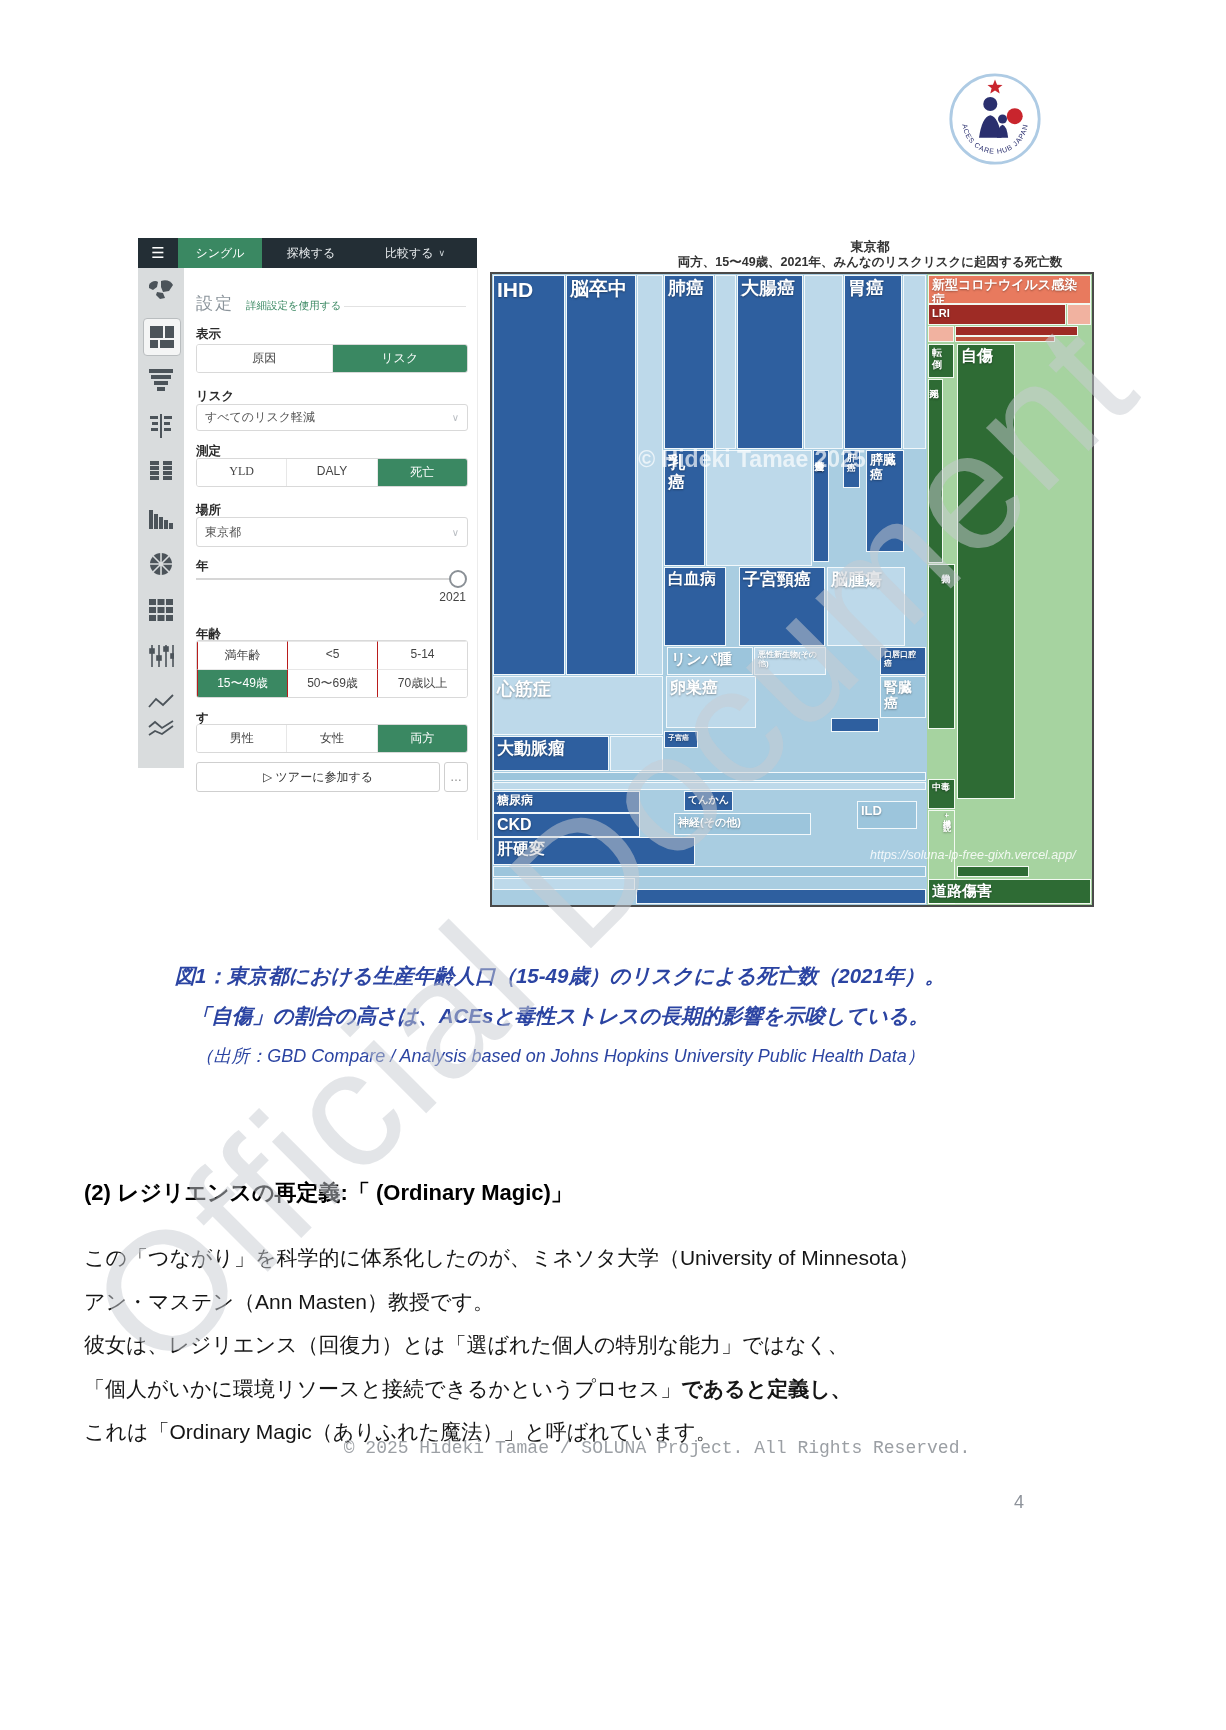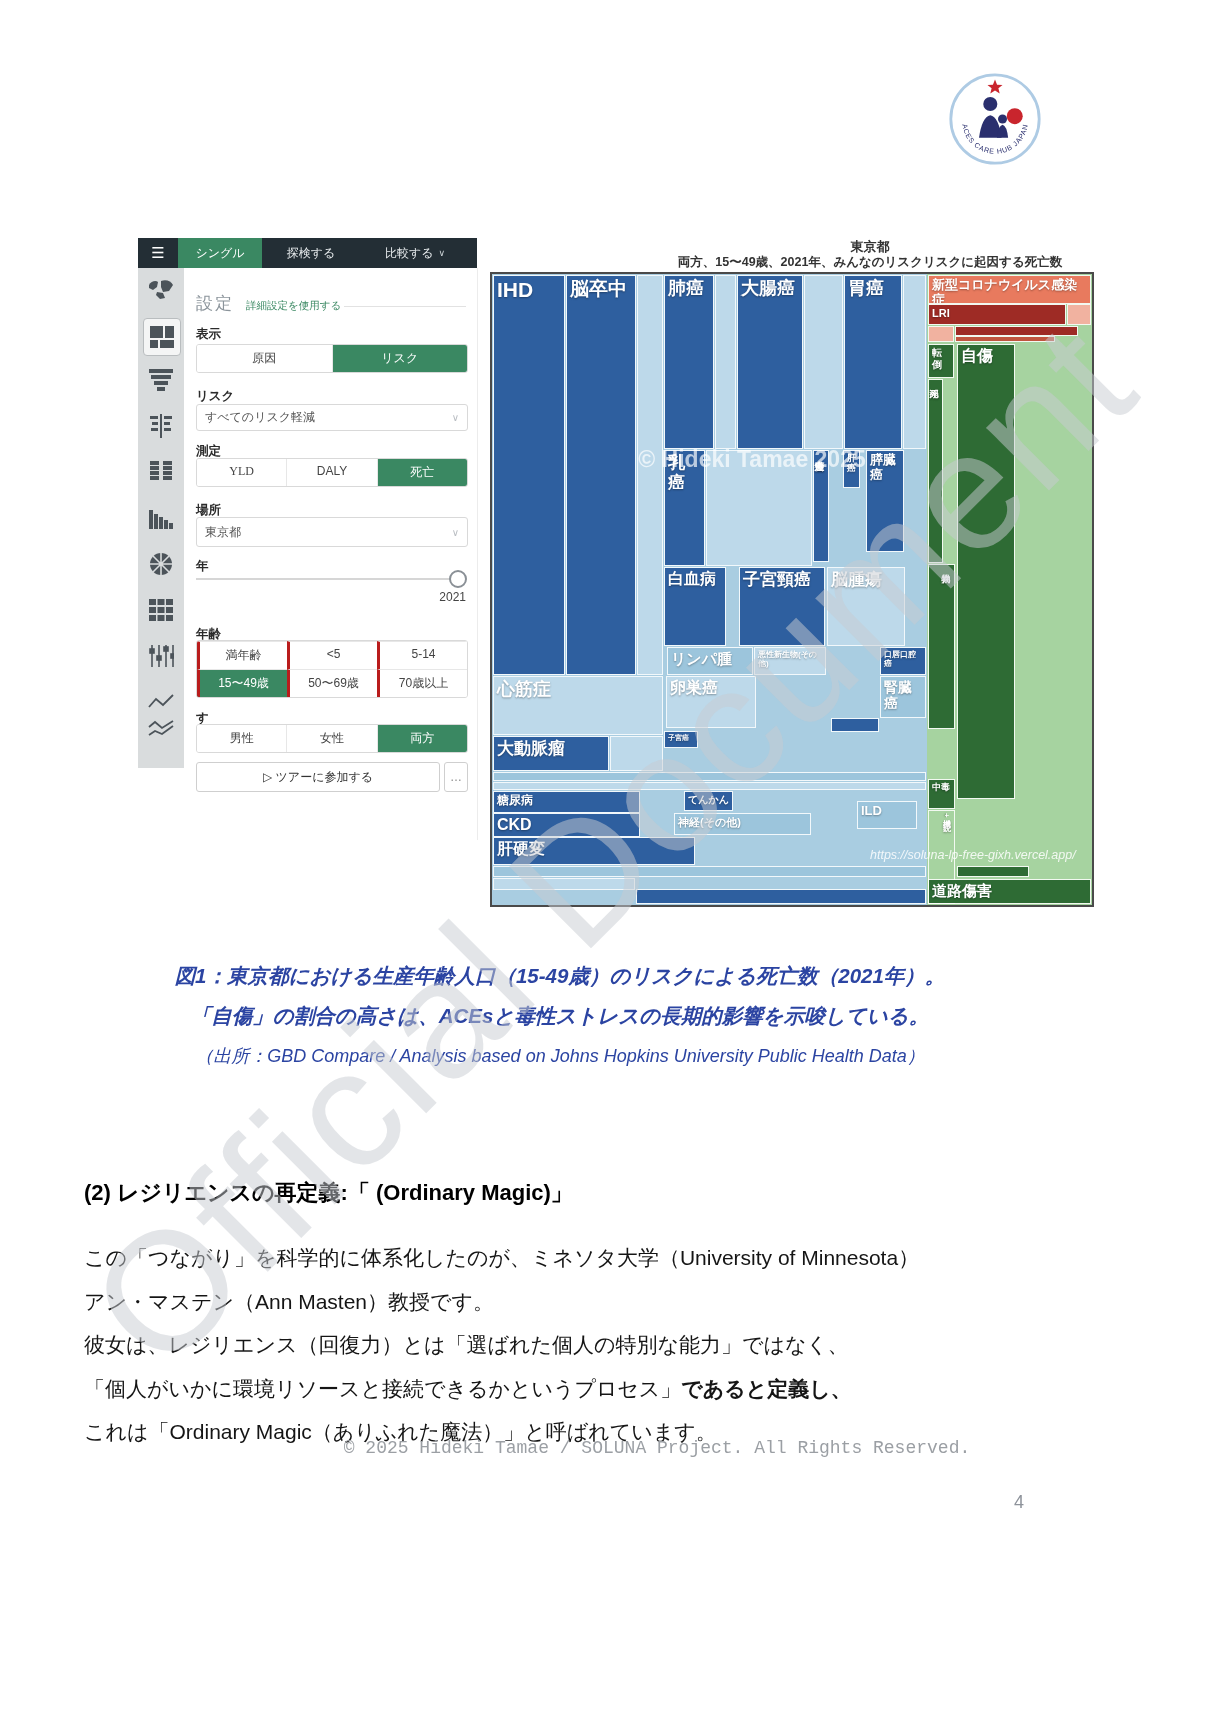--- a/index.html
+++ b/index.html
@@ -36,21 +36,21 @@
   .rail-item.sel{left:5px;width:36px;height:36px;background:#f4f5f5;border:1px solid #b9bdbf;border-radius:4px;}
   .rail-item svg{display:block;}
 
   #panel{left:46px;top:30px;width:293px;height:572px;background:#fff;border-right:1px solid #ececec;}
   .lbl{position:absolute;font-size:12.5px;font-weight:bold;color:#2b2b2b;}
   .seg{position:absolute;display:flex;border:1px solid #d9d9d9;border-radius:3px;overflow:hidden;background:#fff;}
   .seg>div{flex:1;text-align:center;padding:5px 0;font-size:12px;color:#444;background:#fff;border-left:1px solid #e7e7e7;cursor:pointer;}
   .seg>div:first-child{border-left:none;font-family:Liberation Serif, serif;}
   .seg>div.active{background:#3a8862;color:#fff;}
   .agegrid{position:absolute;border:1px solid #d9d9d9;border-radius:3px;overflow:hidden;display:grid;grid-template-columns:1fr 1fr 1fr;}
-  .agegrid>div{text-align:center;padding:5px 0;font-size:12px;color:#444;background:#fff;border-left:3px solid #b91c1c;border-top:1px solid #e7e7e7;cursor:pointer;}
+  .agegrid>div{text-align:center;padding:5px 0;font-size:12px;color:#444;background:#fff;border-left:1px solid #b91c1c;border-top:1px solid #e7e7e7;cursor:pointer;}
   .agegrid>div.active{background:#3a8862;color:#fff;}
   .select{position:absolute;border:1px solid #d9d9d9;border-radius:3px;font-size:12px;color:#555;display:flex;align-items:center;padding:0 8px;justify-content:space-between;background:#fff;}
   .select .chev{color:#b9bdc2;font-size:10px;}
   #settings-title{position:absolute;left:12px;top:24px;font-size:17px;color:#8b949b;letter-spacing:2px;}
   #advanced-link{position:absolute;left:62px;top:31px;font-size:10.5px;color:#3a8862;font-weight:normal;}
   #settings-divider{position:absolute;left:160px;top:38px;width:122px;height:1px;background:#e2e2e2;}
   #year-line{position:absolute;left:12px;top:310px;width:258px;height:2px;background:#d6d6d6;}
   #year-handle{position:absolute;left:265px;top:302px;width:14px;height:14px;border:2px solid #8a9096;border-radius:50%;background:#fff;}
   #year-value{position:absolute;left:200px;top:322px;width:82px;text-align:right;font-size:12px;color:#444;}
   #tour-btn{position:absolute;left:12px;top:494px;width:242px;height:28px;border:1px solid #cfcfcf;border-radius:3px;display:flex;align-items:center;justify-content:center;font-size:12px;color:#333;background:#fff;cursor:pointer;}

